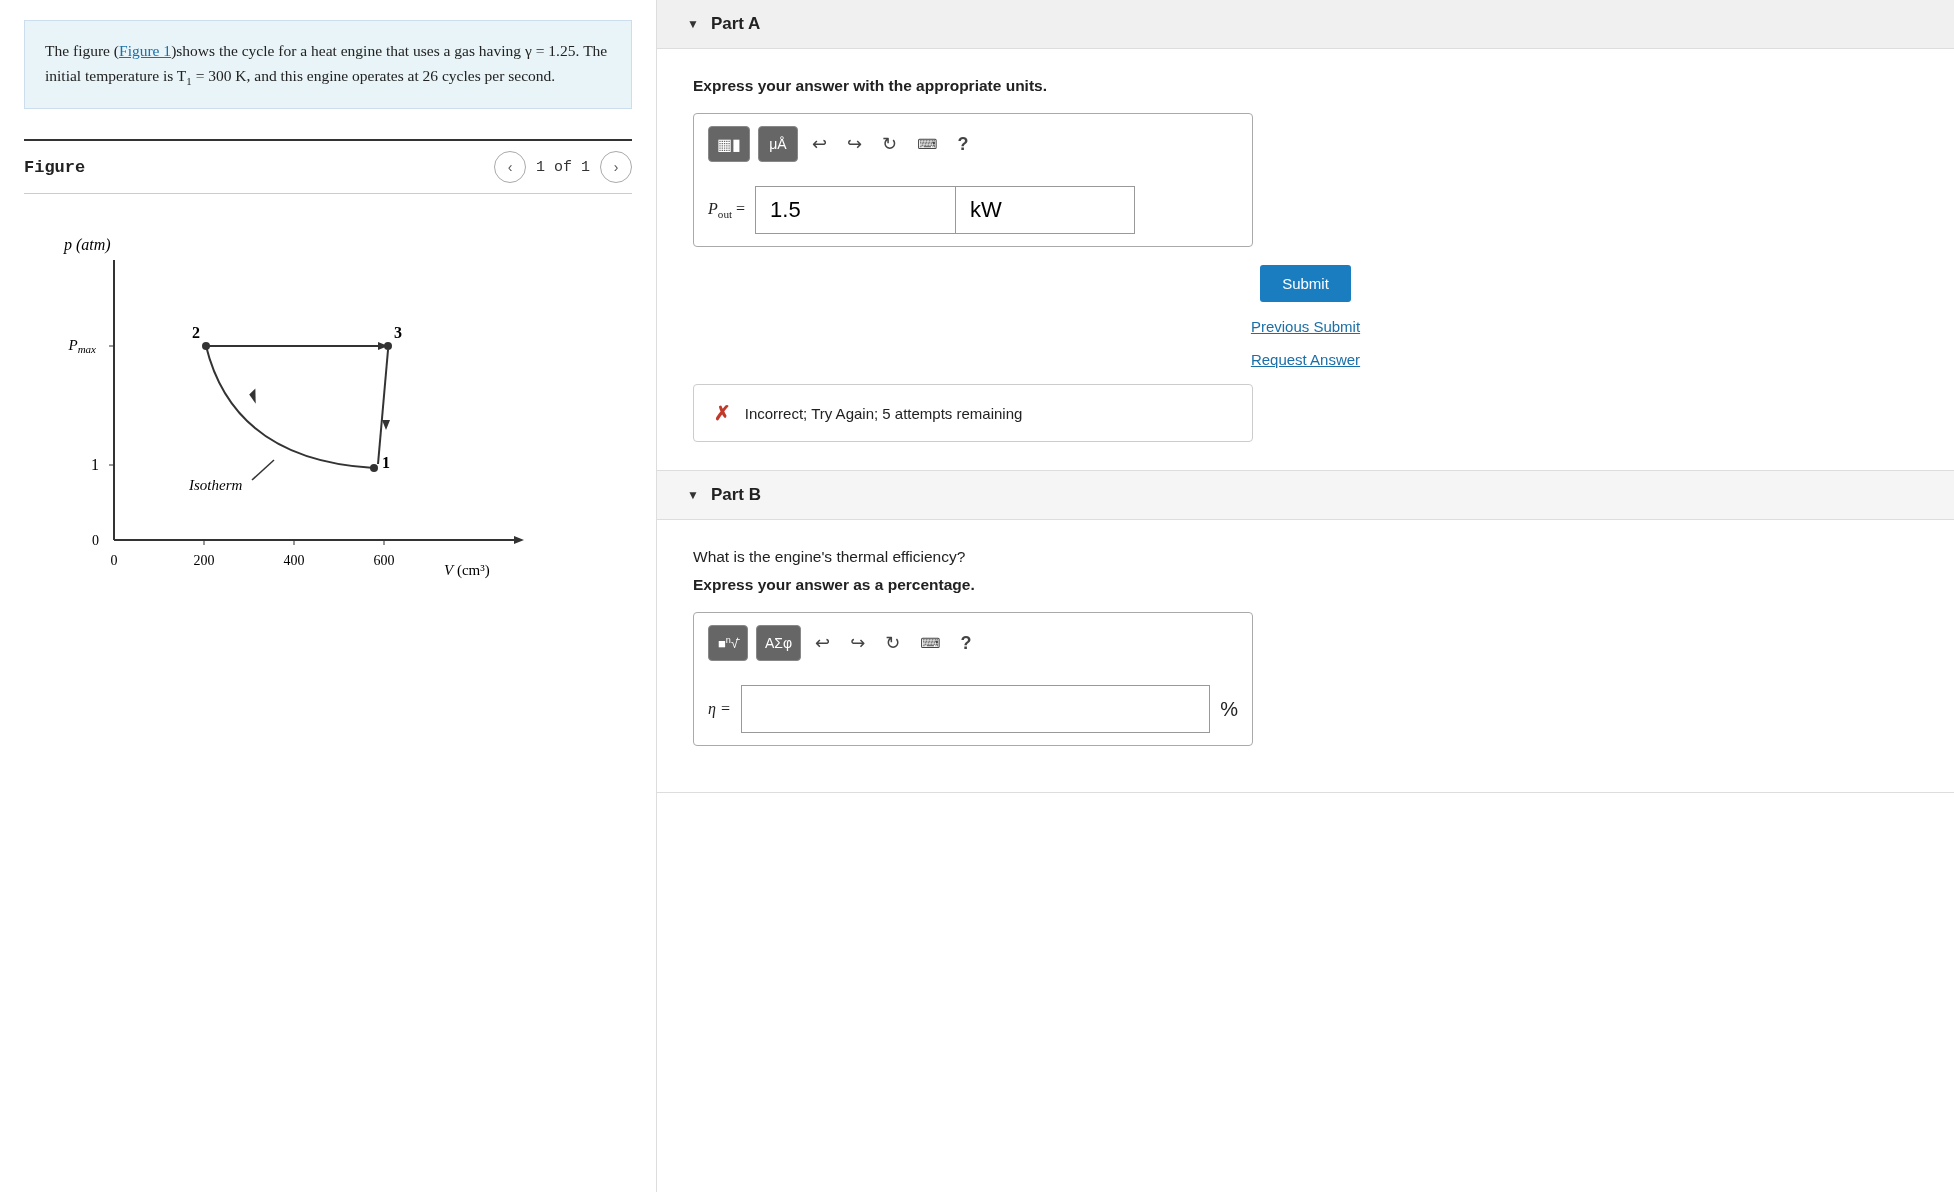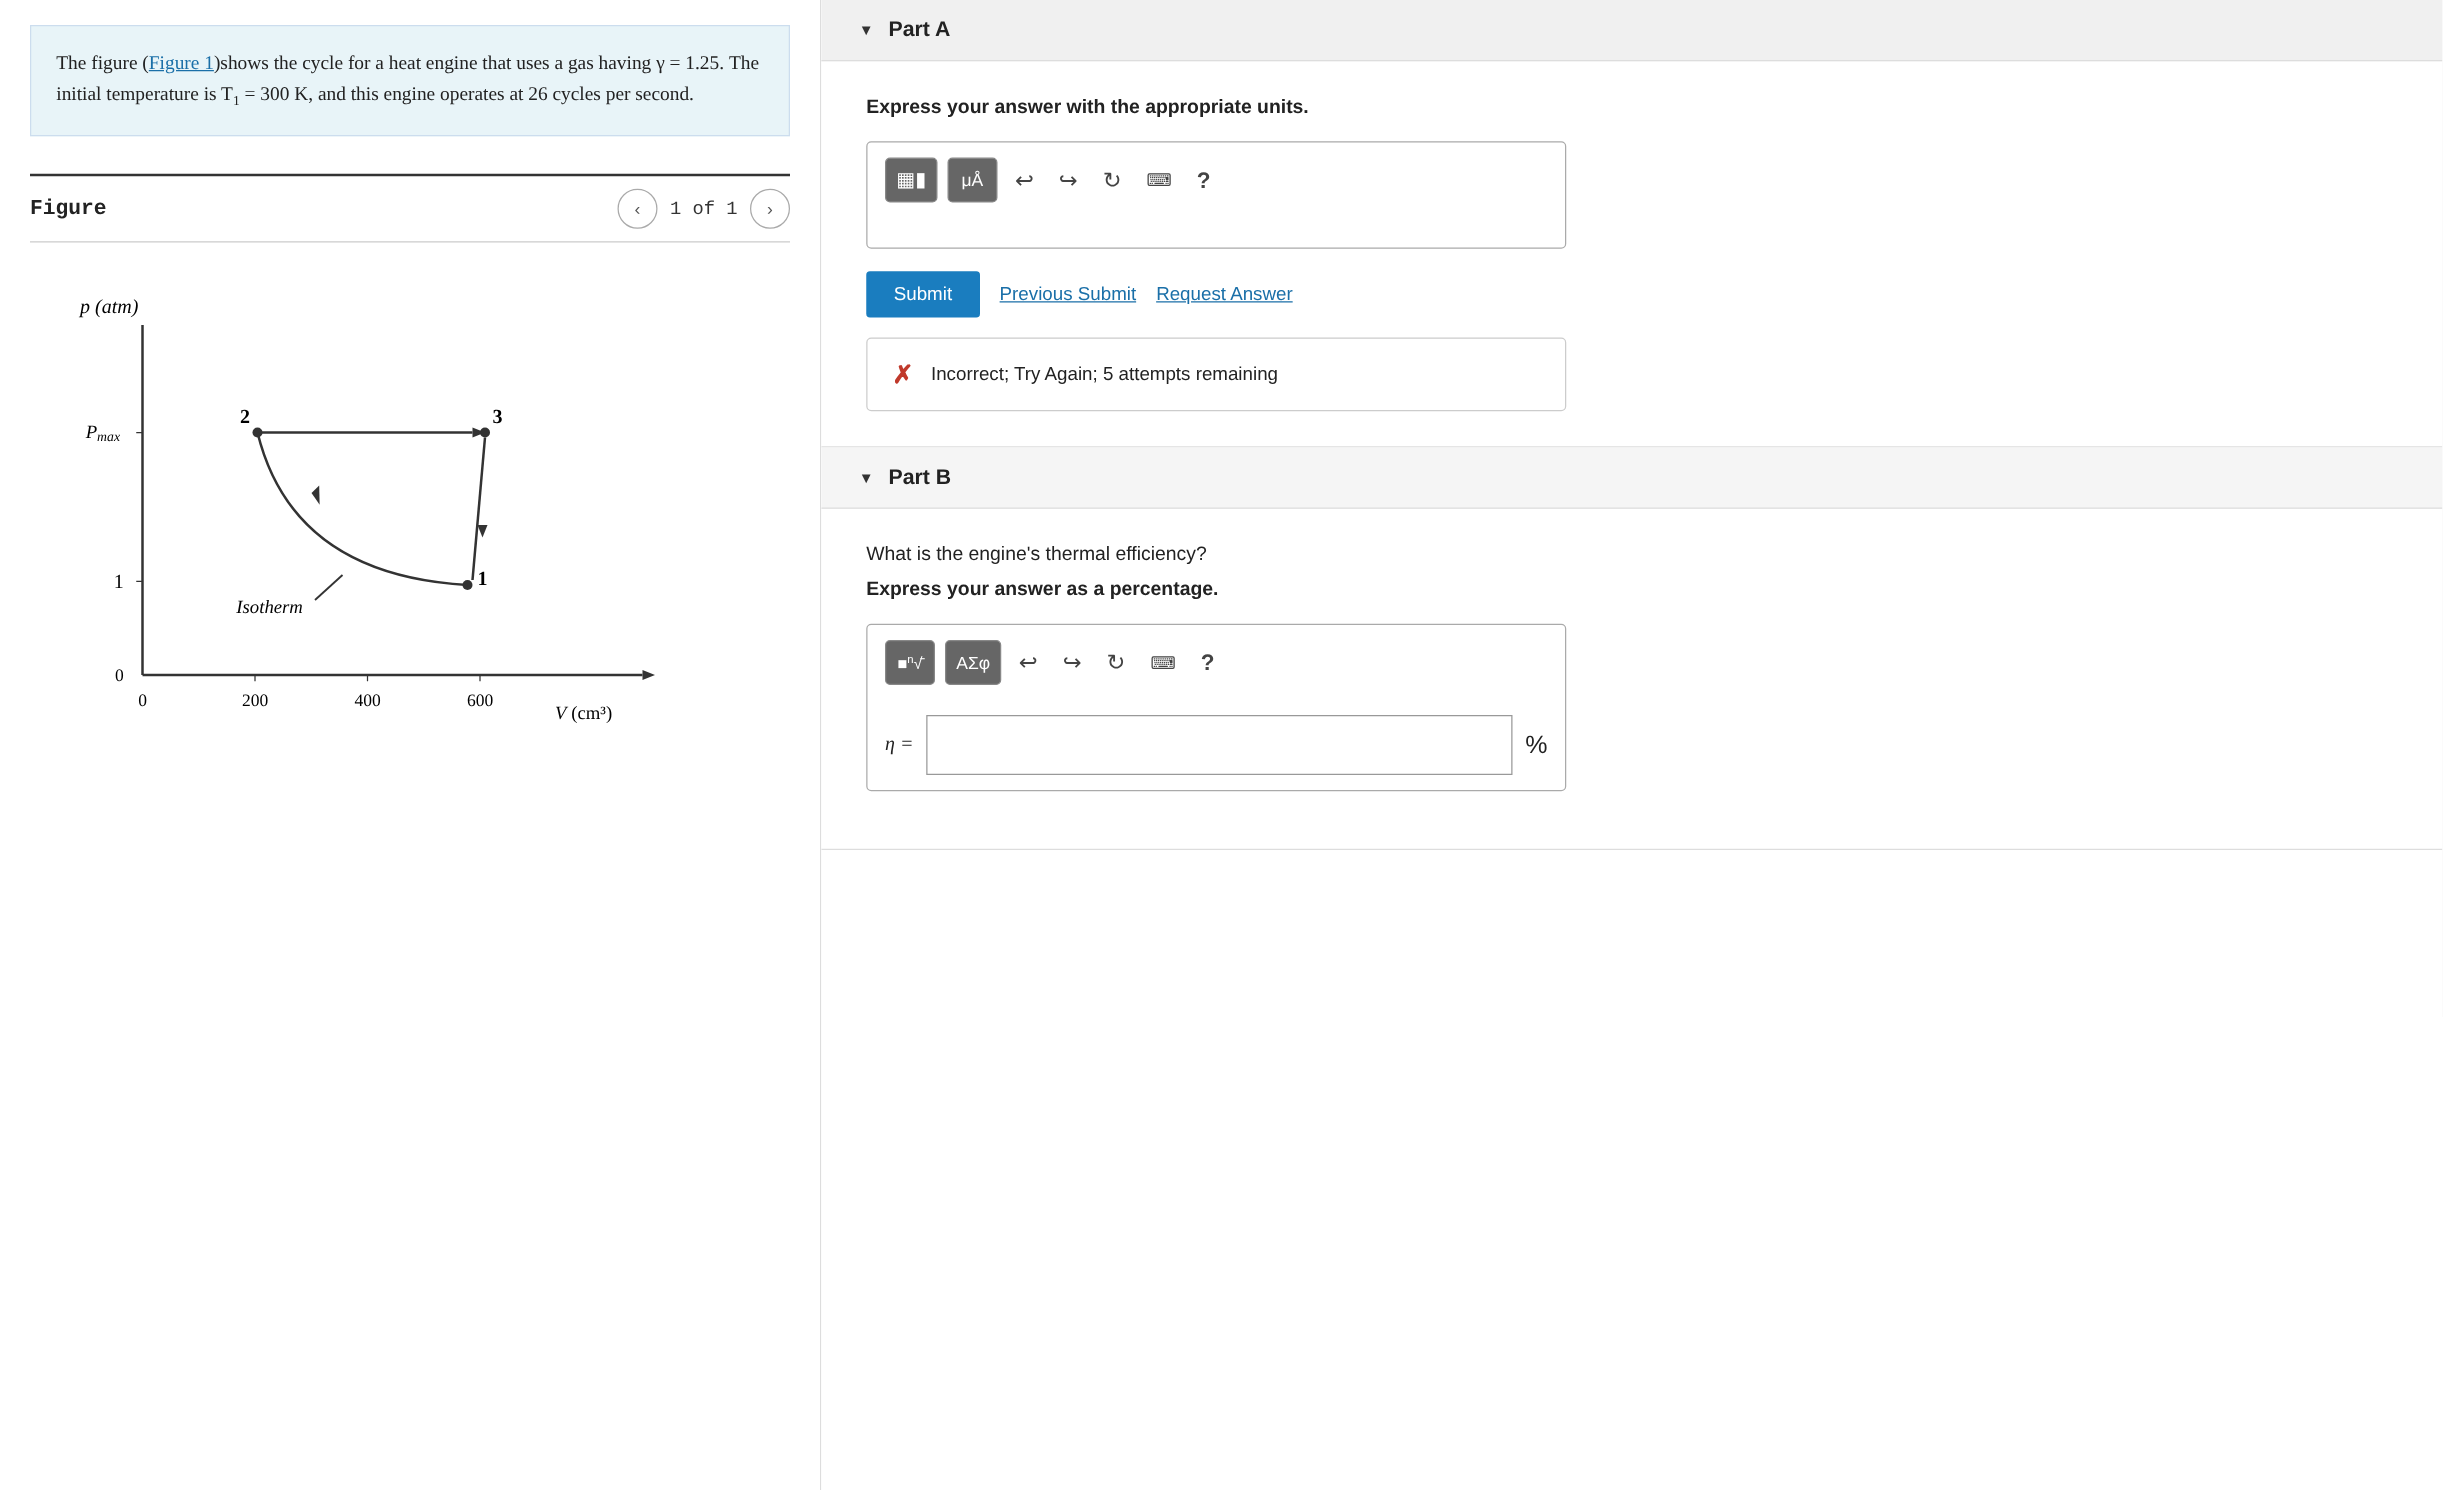--- a/index.html
+++ b/index.html
@@ -222,20 +222,21 @@
       outline: none;
       background: #fff;
     }
 
     
     .submit-row {
       display: flex;
       align-items: center;
       gap: 16px;
       margin-bottom: 16px;
+      flex-direction: column;
     }
 
     .submit-btn {
       background: #1a7dbf;
       color: white;
       border: none;
       border-radius: 3px;
       padding: 10px 22px;
       font-size: 15px;
       cursor: pointer;
@@ -401,20 +402,27 @@
           <button class="toolbar-btn dark">
             <span style="font-size:14px;">μÅ</span>
           </button>
           <button class="toolbar-icon-btn">↩</button>
           <button class="toolbar-icon-btn">↪</button>
           <button class="toolbar-icon-btn">↻</button>
           <button class="toolbar-icon-btn" style="font-size:14px;">⌨</button>
           <button class="toolbar-question">?</button>
         </div>
 
+        <div class="input-row">
+          <span class="input-label">
+            <i>P</i><sub>out</sub>&nbsp;=
+          </span>
+          <input class="value-input" type="text" value="1.5" style="">
+          <input class="unit-input" type="text" value="kW" style="">
+        </div>
       </div>
 
       <div class="submit-row">
         <button class="submit-btn">Submit</button>
         <button class="link-btn">Previous Submit</button>
         <button class="link-btn">Request Answer</button>
       </div>
 
       <div class="error-box">
         <span class="error-icon">✗</span>

